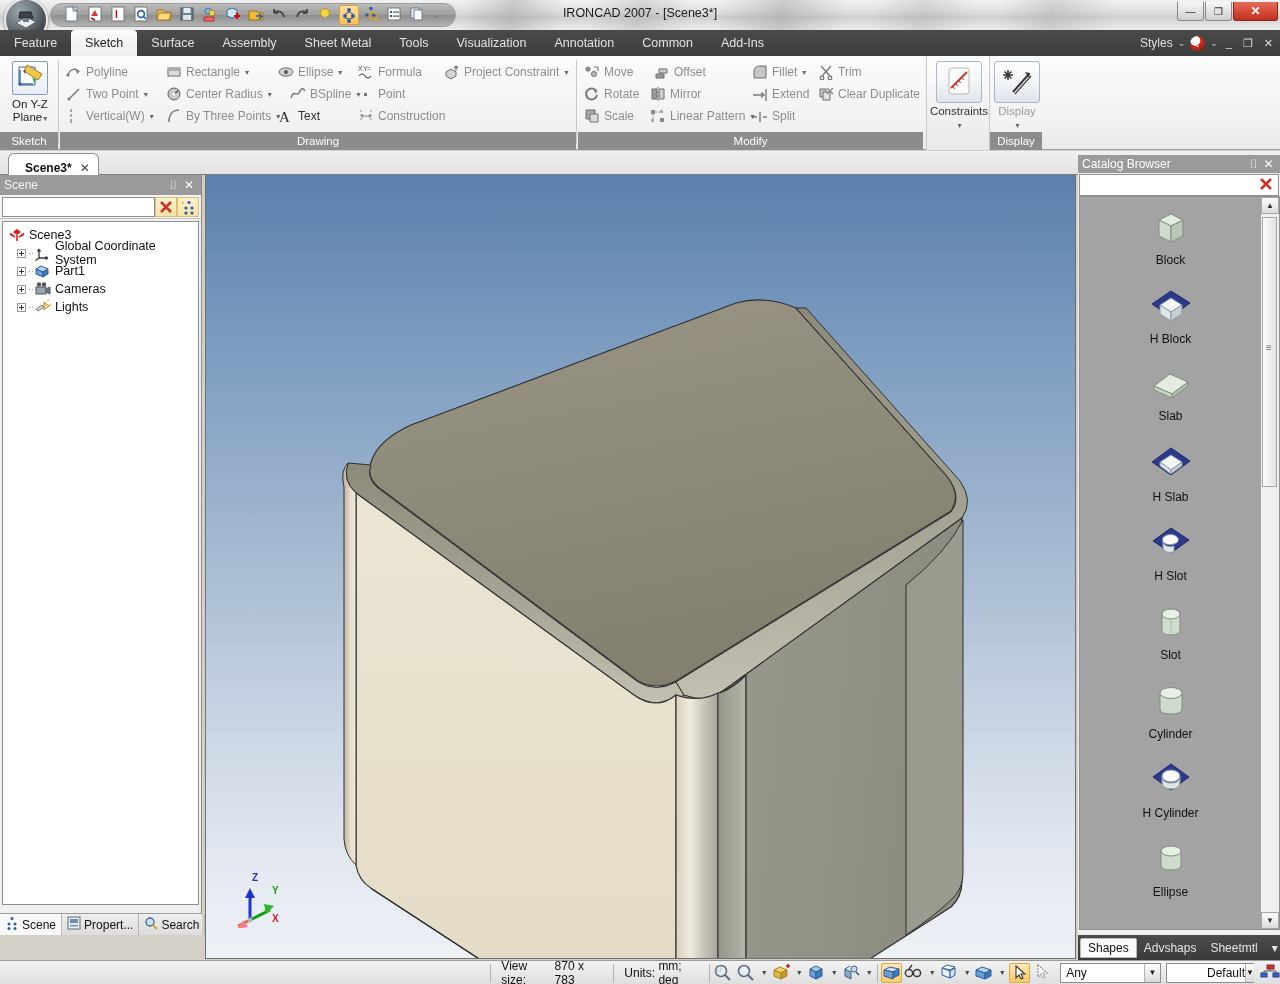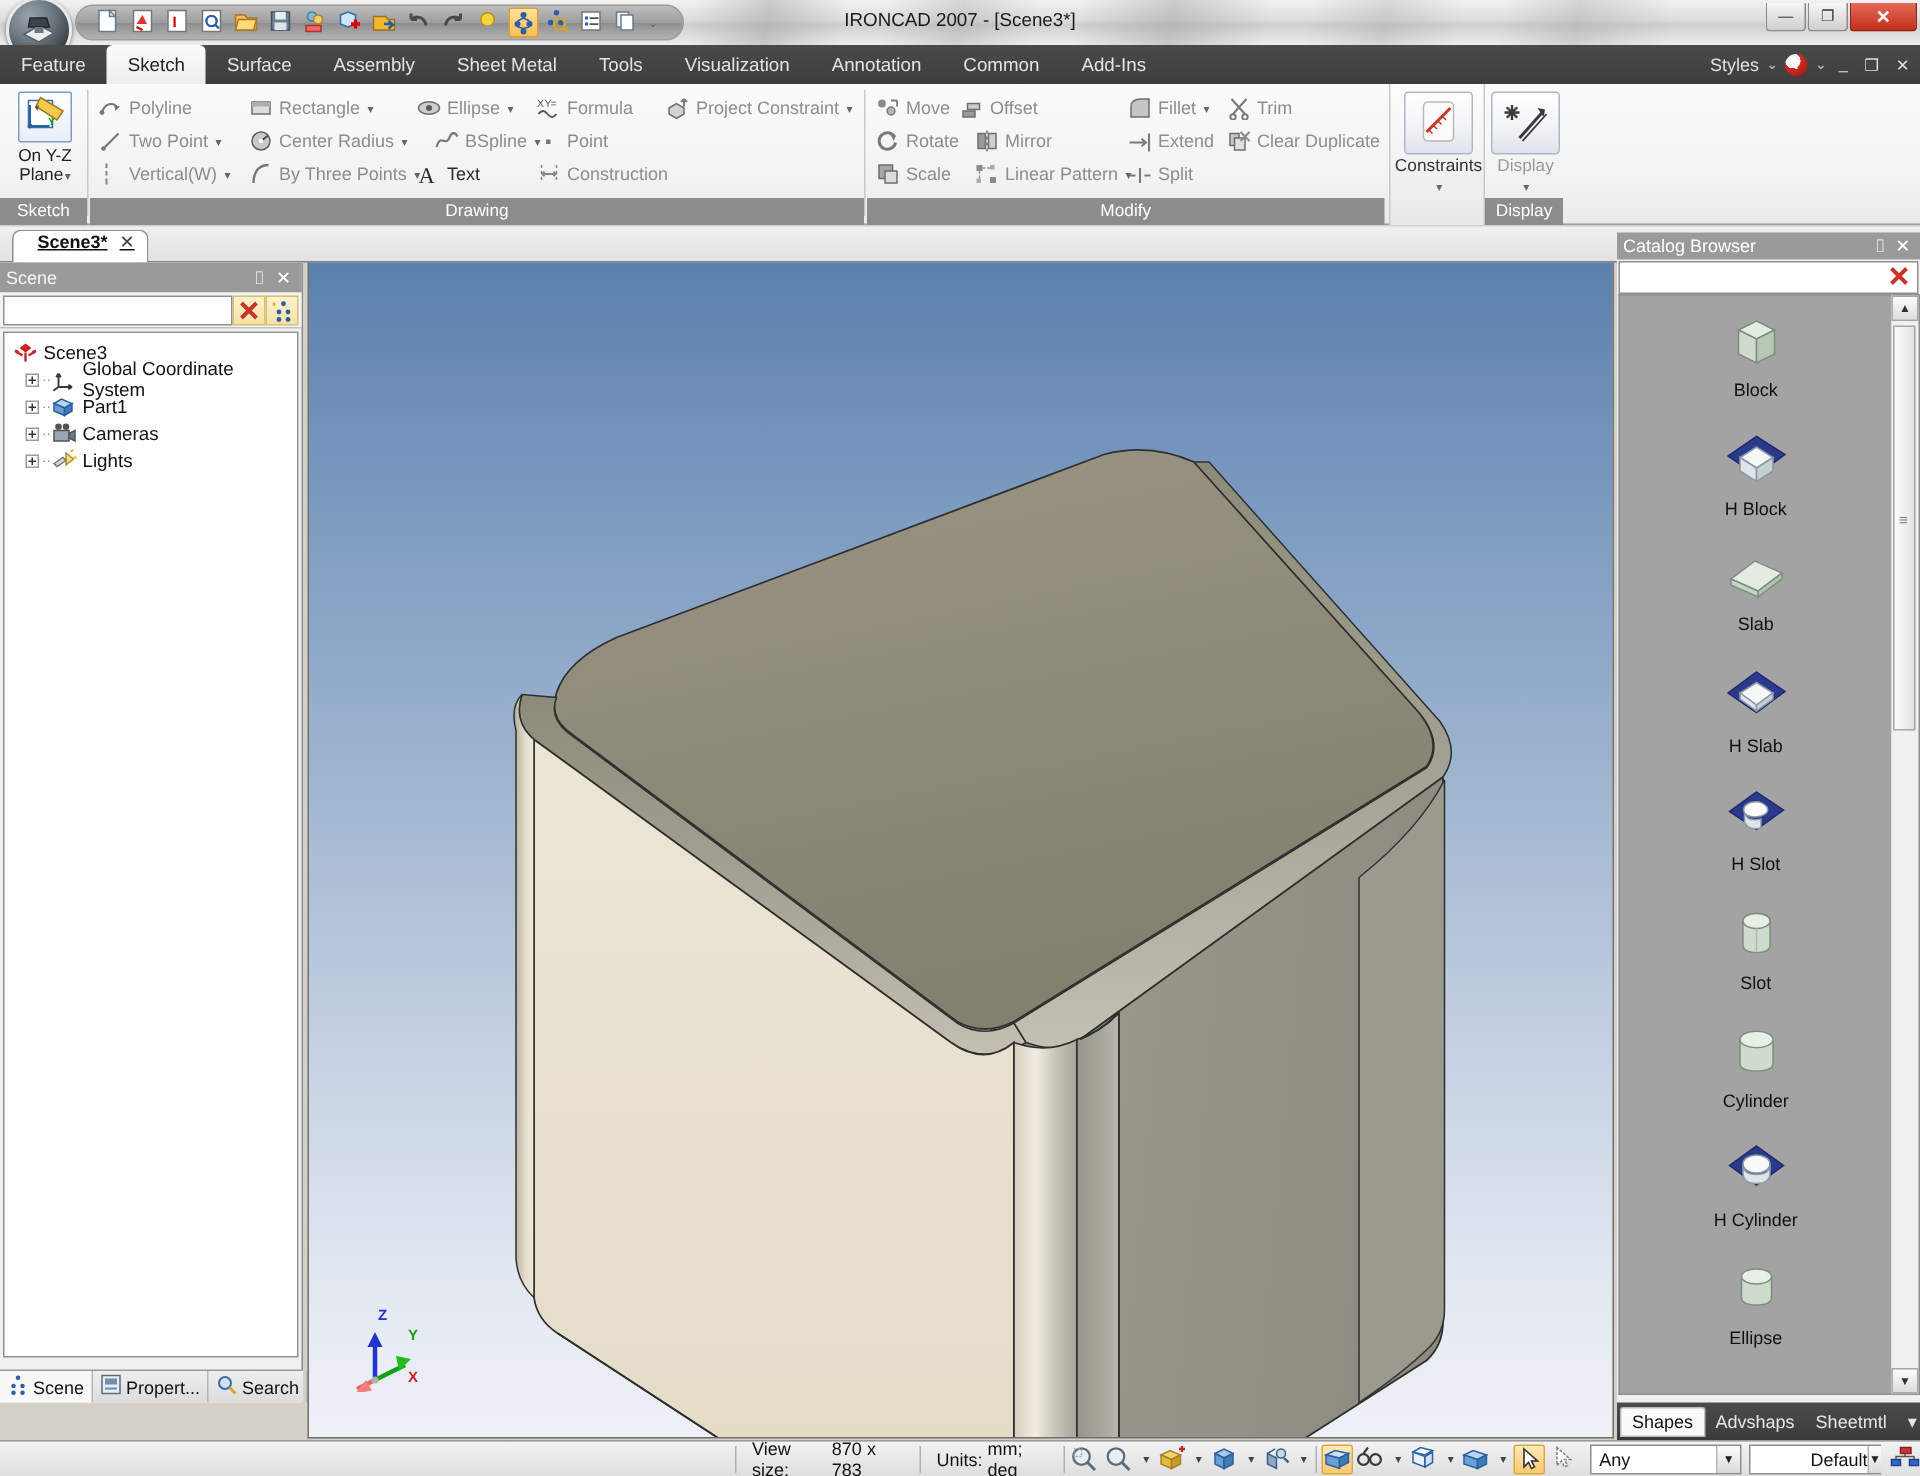--- a/index.html
+++ b/index.html
@@ -140,22 +140,22 @@
 
   
   .doctabs {
     position:absolute; left:0; top:151px; width:1280px; height:24px;
     background:linear-gradient(180deg,#f0f0f0,#e2e2e2);
     border-bottom:1px solid #808080;
   }
   .doctab {
     position:absolute; left:8px; top:2px; height:22px; padding:0 8px 0 16px;
     background:#fff; border:1px solid #8f8f8f; border-bottom:none;
-    border-radius:6px 6px 0 0; display:flex; align-items:flex-start; gap:8px;
-    font-size:12px; font-weight:bold; color:#111;text-decoration:underline;
+    border-radius:6px 6px 0 0; display:flex; align-items:flex-end; gap:8px;
+    font-size:12px; font-weight:bold; color:#111;
   }
   .doctab .x { font-weight:normal; color:#444; font-size:12px; cursor:pointer; }
   .doctab-caret { position:absolute; right:10px; top:6px; color:#333; font-size:10px; cursor:pointer; }
 
   
   .leftpanel {
     position:absolute; left:0; top:175px; width:202px; height:760px;
     background:#f0f0f0; border-right:1px solid #8a8a8a;
   }
   .panelhdr {
@@ -551,21 +551,21 @@
     <div class="rgroup" style="left:578px; width:345px;">
       <div class="gbody">
         <div class="ritem" style="left:6px; top:5px;">
           <span class="ricon"><svg width="16" height="16">
                 <circle cx="4" cy="5" r="2.6" fill="#8a8a8a"></circle>
                 <circle cx="10" cy="10" r="2.6" fill="#b5b5b5" stroke="#7a7a7a"></circle>
                 <path d="M10 3 h4 M14 3 v4" stroke="#7a7a7a" stroke-width="1.2" fill="none"></path>
               </svg></span>
           <span>Move</span>
         </div>
-        <div class="ritem" style="left:62px; top:5px;">
+        <div class="ritem" style="left:76px; top:5px;">
           <span class="ricon"><svg width="16" height="16">
                 <path d="M2 10 h8 v4 H2 Z" fill="#9a9a9a" stroke="#6e6e6e"></path>
                 <path d="M5 5 h8 v4 H5 Z" fill="#cacaca" stroke="#6e6e6e"></path>
               </svg></span>
           <span>Offset</span>
         </div>
         <div class="ritem" style="left:174px; top:5px;">
           <span class="ricon"><svg width="16" height="16">
                 <path d="M2 14 V7 C2 3 5 2 9 2 h5 v12 Z" fill="#c5c5c5" stroke="#6e6e6e"></path>
               </svg></span>

